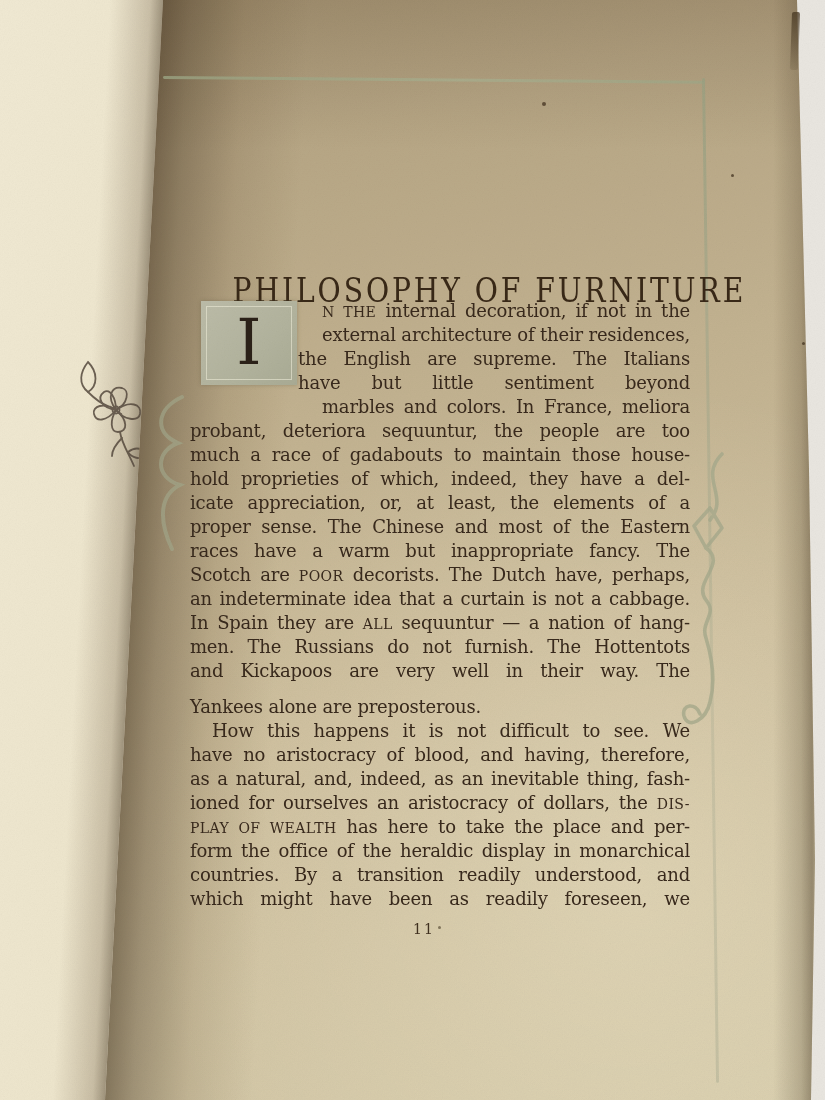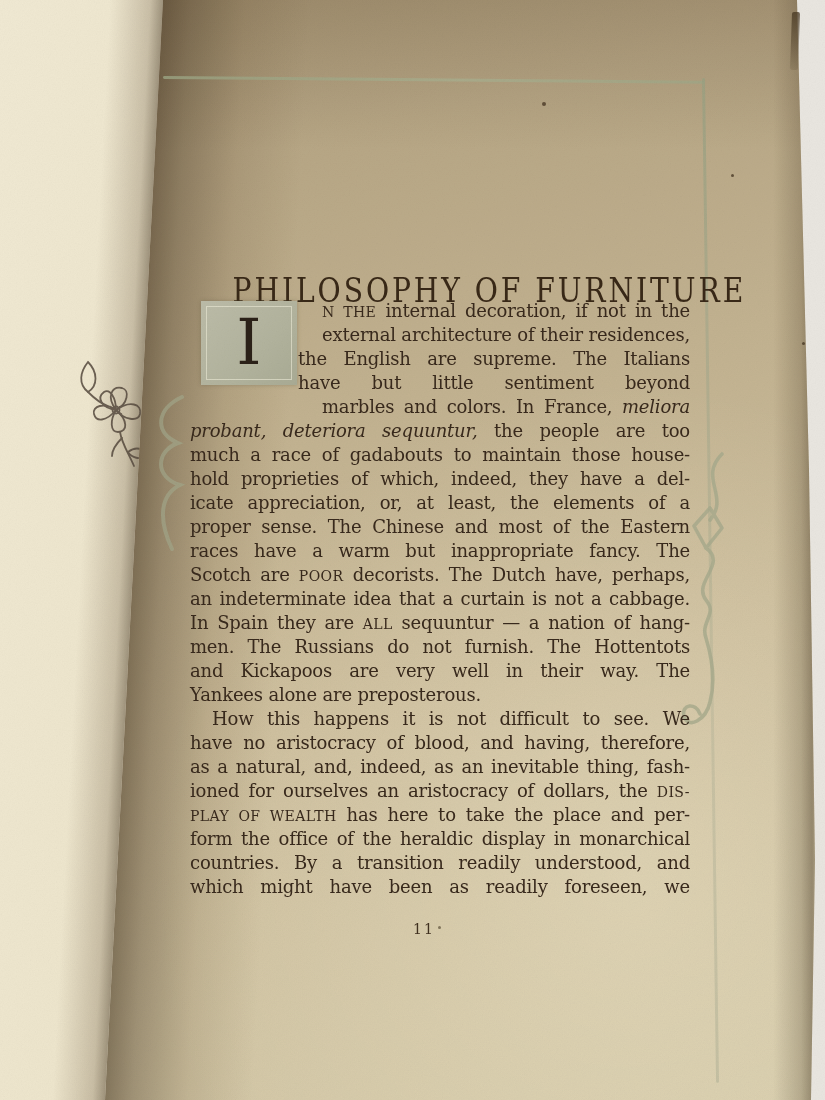--- a/index.html
+++ b/index.html
@@ -44,23 +44,23 @@
     background:linear-gradient(135deg,#bcbca8,#b2b39d 60%,#a9ab94);
     box-shadow:0 0 4px rgba(90,80,55,.35);}
   .dropcap-inner{position:absolute;inset:5px;border:1.5px solid rgba(238,236,216,.6);}
   .dropcap-letter{position:absolute;inset:0;text-align:center;font-size:64px;line-height:82px;
     color:#2b2118;font-family:"DejaVu Serif",serif;}
 
   
   .text-block{position:absolute;left:190px;top:299px;width:500px;
     color:#38291c;font-size:18px;line-height:24px;letter-spacing:-0.2px;}
   .line{height:24px;text-align:justify;text-align-last:justify;}
-  .line.nojust{text-align:right;text-align-last:left;}
+  .line.nojust{text-align:right;text-align-last:left;margin-top:12px;}
   .line .sc{font-size:0.78em;letter-spacing:0.4px;}
-  .line .it{font-style:italic;}
+  .line .it{}
 
   .page-number{position:absolute;left:402px;top:921px;width:44px;text-align:center;
     font-size:14px;letter-spacing:2px;color:#40301f;}
 
   
   .flower{position:absolute;left:58px;top:348px;opacity:.85;}
   .flourish-left{position:absolute;left:146px;top:393px;opacity:.7;}
   .flourish-right{position:absolute;left:666px;top:452px;opacity:.8;}
 
   .notch{position:absolute;left:791px;top:12px;width:8px;height:58px;

